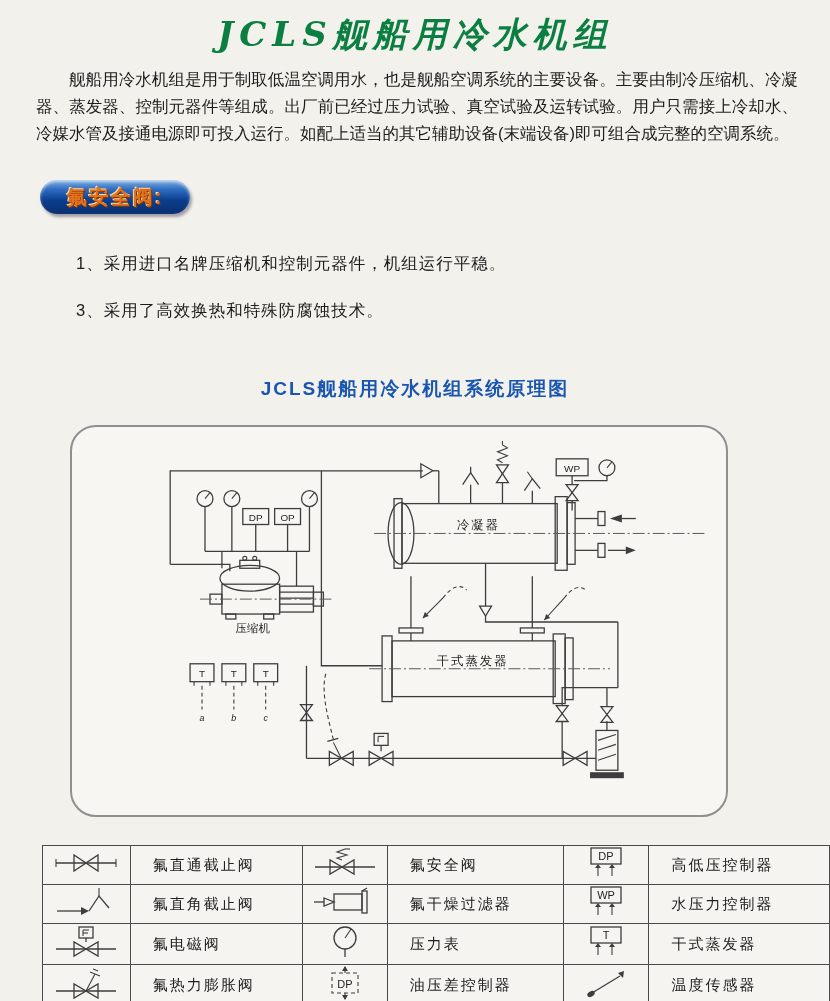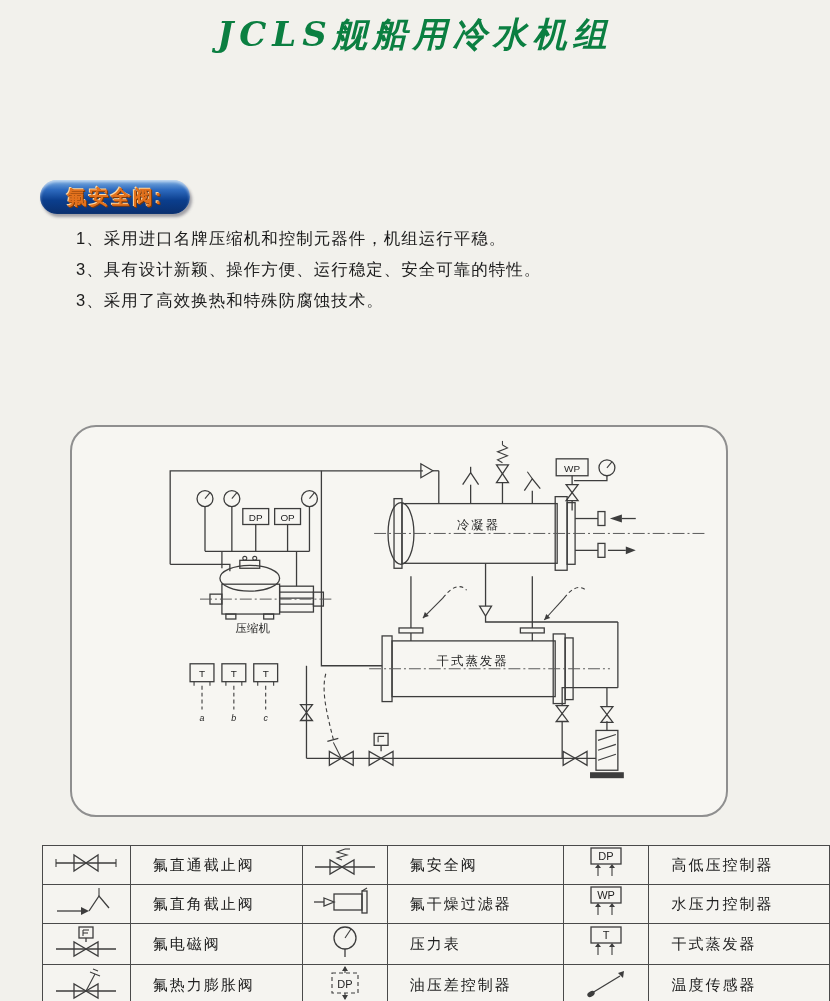--- a/index.html
+++ b/index.html
@@ -10,21 +10,21 @@
     font-size:34px;letter-spacing:6px;color:#0b7f41;}
   .intro{position:absolute;top:66px;left:36px;width:762px;font-size:16.5px;line-height:27px;
     color:#1c1c1c;text-indent:2em;text-align:justify;}
   .badge{position:absolute;top:180px;left:40px;width:150px;height:34px;border-radius:17px;
     background:linear-gradient(180deg,#7fb0e2 0%,#2f6cc0 28%,#0b3e8d 60%,#0a2f6e 100%);
     box-shadow:2px 3px 3px rgba(60,60,80,.45), inset 0 2px 3px rgba(255,255,255,.55);
     display:flex;align-items:center;justify-content:center;}
   .badge span{font-size:20px;font-weight:bold;color:#e2711d;letter-spacing:2px;
     text-shadow:1px 1px 0 #7a3808, -1px -1px 0 #ffd9a0;}
   .features{position:absolute;top:228px;left:76px;width:640px;font-size:16.5px;color:#1c1c1c;}
-  .features div{margin-bottom:9px;letter-spacing:1px;}
+  .features div{margin-bottom:9px;letter-spacing:1px;margin-top:25px;}
   .diagram-title{position:absolute;top:376px;left:0;width:100%;text-align:center;
     font-size:19px;font-weight:bold;color:#1a56b0;letter-spacing:2px;}
   .diagram-box{position:absolute;top:425px;left:70px;width:654px;height:388px;
     border:2px solid #8f8f8f;border-radius:26px;background:#f7f6f2;}
   .diagram-box svg{position:absolute;top:0;left:0;}
   .ln{stroke:#3d3d3d;stroke-width:1.3;fill:none;}
   .lnt{stroke:#3d3d3d;stroke-width:1.1;fill:none;}
   .dash{stroke:#3d3d3d;stroke-width:1.1;fill:none;stroke-dasharray:4 3;}
   .cdash{stroke:#5a5a5a;stroke-width:1;fill:none;stroke-dasharray:12 3 2 3;}
   .dtxt{fill:#1f1f1f;font-family:"Liberation Sans","DejaVu Sans",sans-serif;}
@@ -35,31 +35,32 @@
   .legend td.lab{font-size:15px;color:#222;padding-left:22px;letter-spacing:2px;}
   .c1{width:88px;} .c2{width:157px;} .c3{width:85px;} .c4{width:161px;} .c5{width:87px;} .c6{width:166px;}
 </style>
 </head>
 <body>
 
 <div class="page">
 
   <div class="doc-title">JCLS舰船用冷水机组</div>
 
+  <div class="intro">舰船用冷水机组是用于制取低温空调用水，也是舰船空调系统的主要设备。主要由制冷压缩机、冷凝器、蒸发器、控制元器件等组成。出厂前已经过压力试验、真空试验及运转试验。用户只需接上冷却水、冷媒水管及接通电源即可投入运行。如配上适当的其它辅助设备(末端设备)即可组合成完整的空调系统。</div>
 
   <div class="badge">
     <span>氟安全阀:</span>
   </div>
 
   <div class="features">
     <div>1、采用进口名牌压缩机和控制元器件，机组运行平稳。</div>
-    <div>3、具有设计新颖、操作方便、运行稳定、安全可靠的特性。</div>
     <div>3、采用了高效换热和特殊防腐蚀技术。</div>
   </div>
 
+  <div class="diagram-title">JCLS舰船用冷水机组系统原理图</div>
 
   <div class="diagram-box">
     <svg width="654" height="388" viewBox="0 0 656 390">
 
       <polyline class="ln" points="98,138 98,44 352,44"></polyline>
       <polyline class="ln" points="158,145 158,138 98,138"></polyline>
 
       <polyline class="ln" points="250,44 250,240 311,240"></polyline>
 
       <g>

